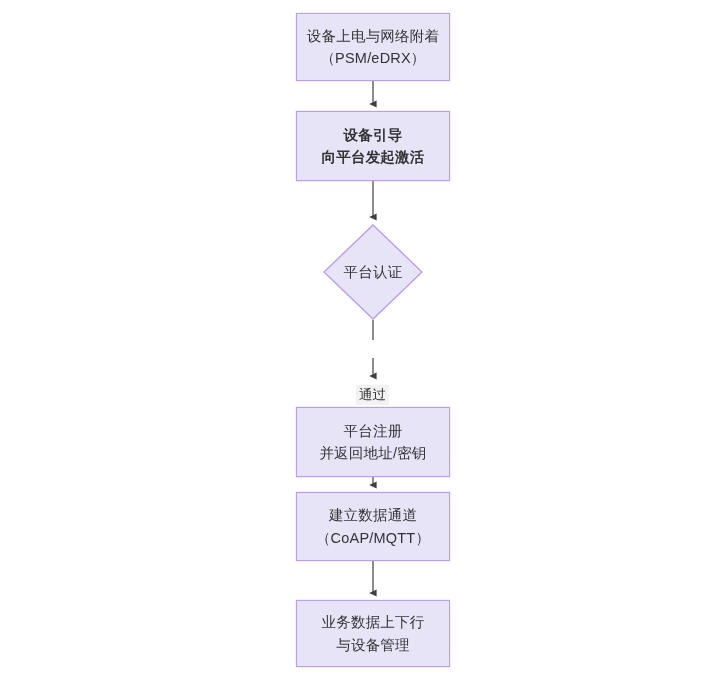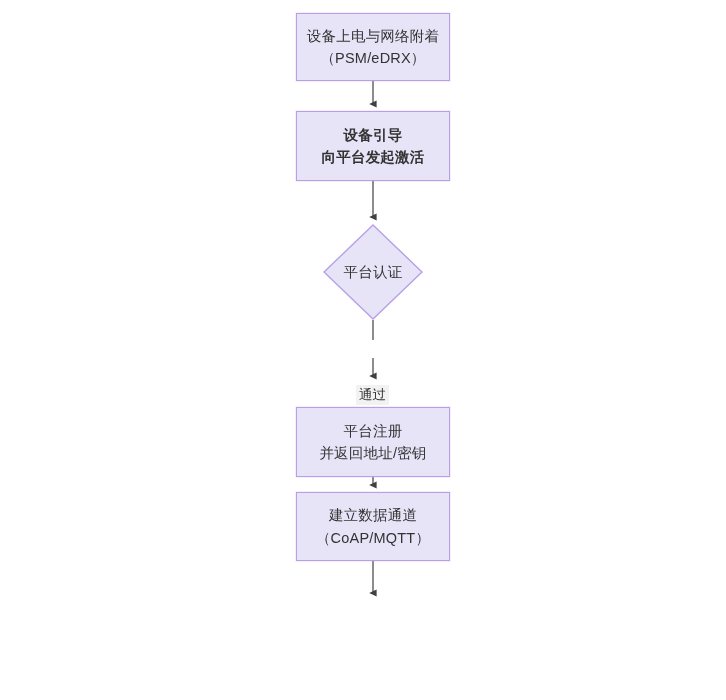--- a/index.html
+++ b/index.html
@@ -124,14 +124,18 @@
   <div class="node process" style="left:296px; top:387px; width:154px; height:70px;margin-top:20px;">
     <span class="label">平台注册
 并返回地址/密钥</span>
   </div>
 
   <div class="node process" style="left:296px; top:492px; width:154px; height:69px;">
     <span class="label">建立数据通道
 （CoAP/MQTT）</span>
   </div>
 
+  <div class="node process" style="left:296px; top:600px; width:154px; height:67px;">
+    <span class="label">业务数据上下行
+与设备管理</span>
+  </div>
 
 </div>
 
 </body></html>

